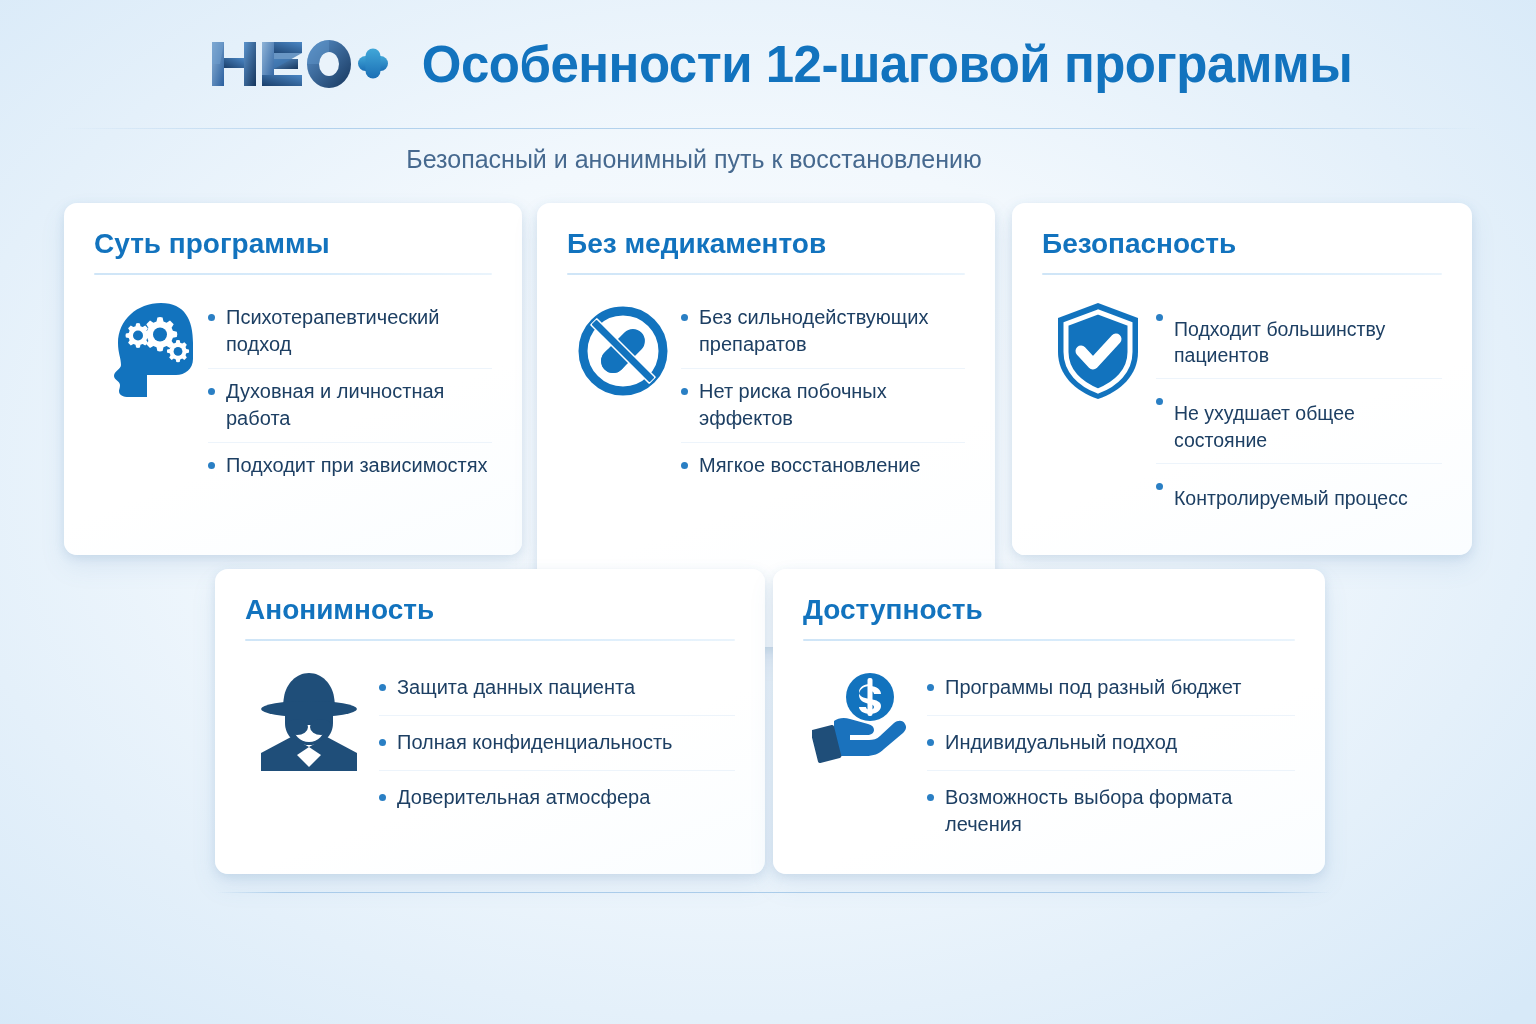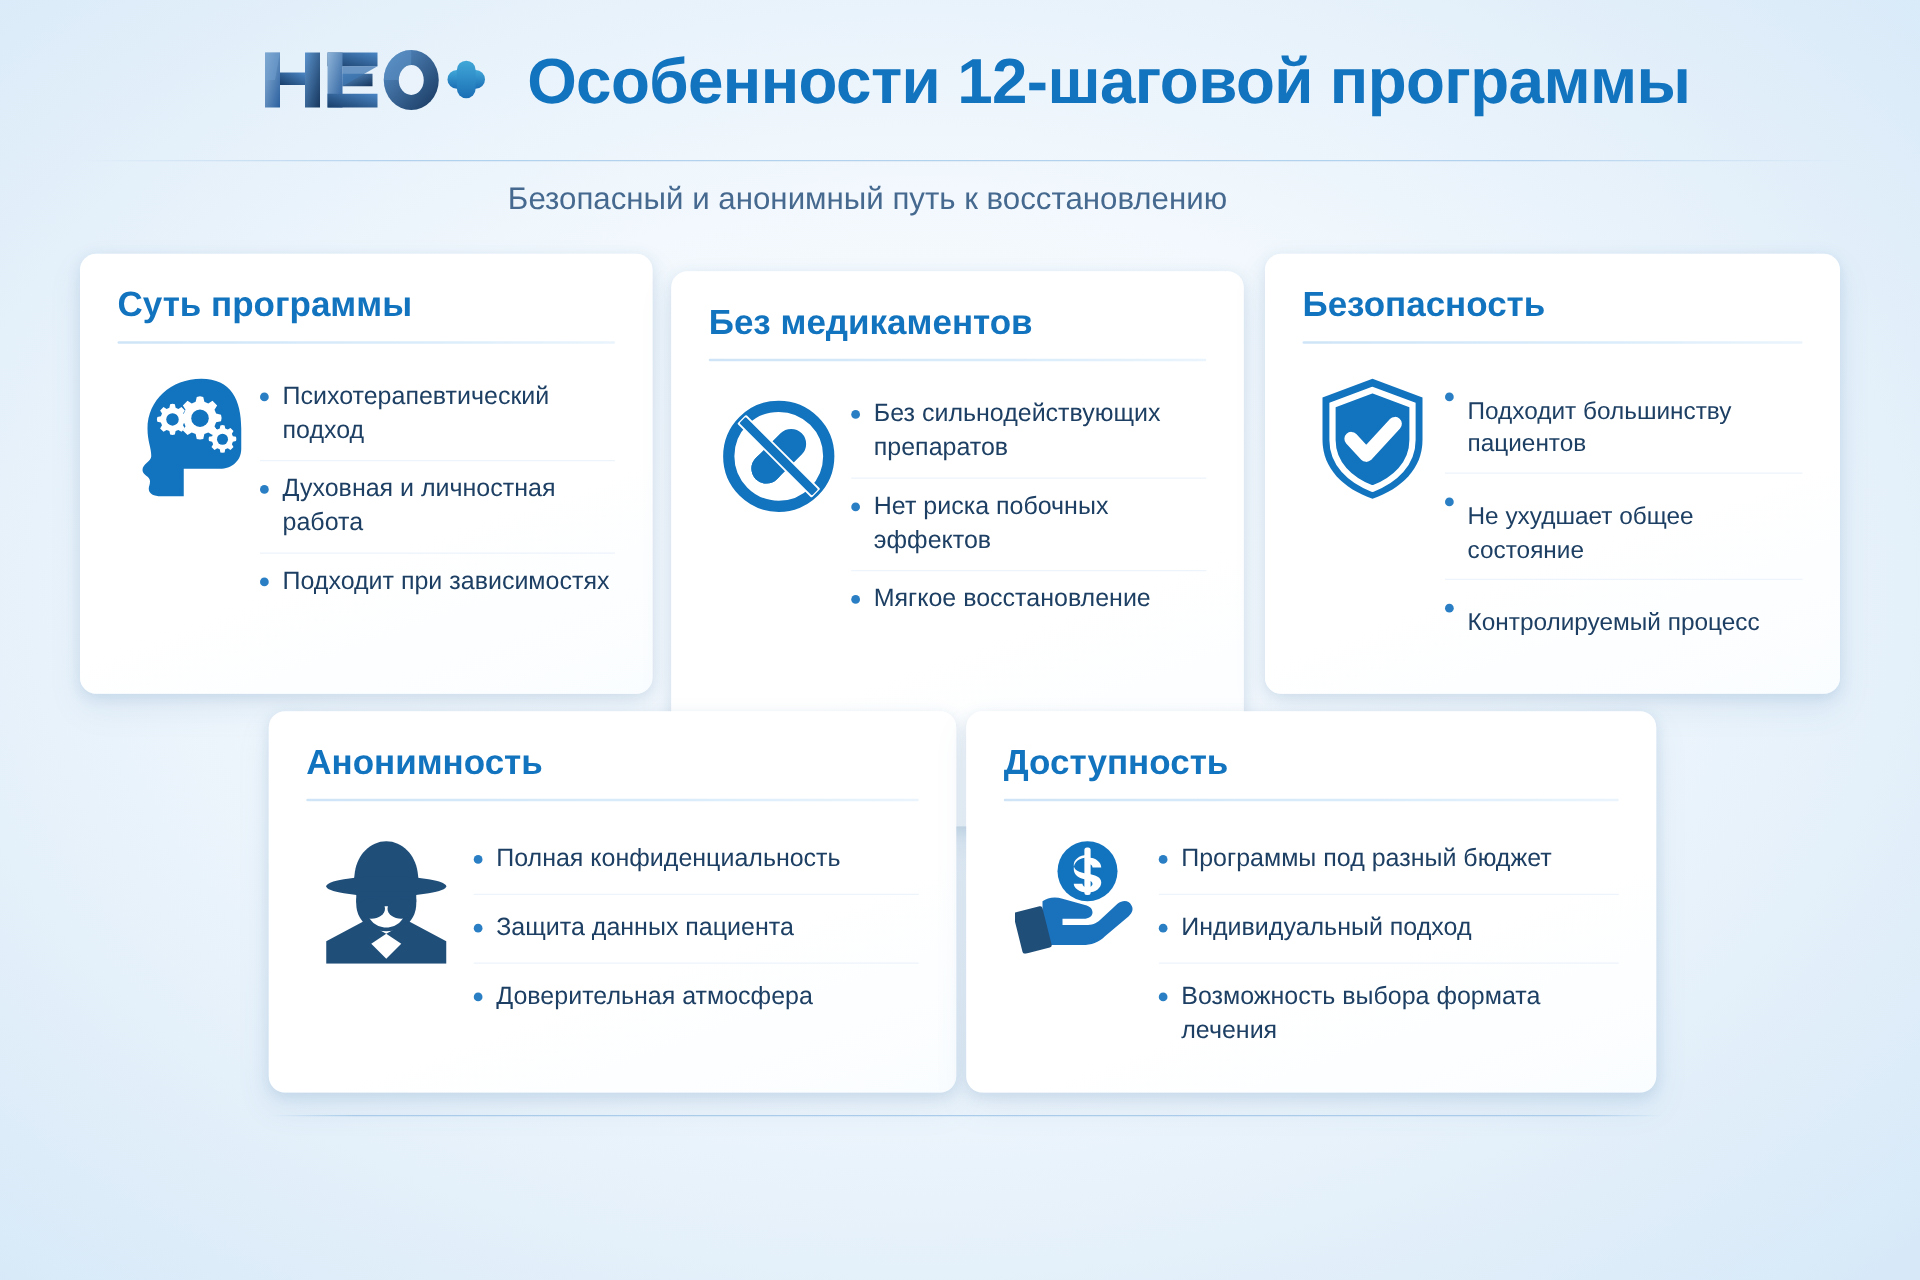--- a/index.html
+++ b/index.html
@@ -137,21 +137,21 @@
   }
 
   .bullet-text {
     font-size: 20px;
     line-height: 1.35;
     color: #1d3f63;
   }
 
   
   #card-0 { left: 64px;   top: 203px; width: 458px; height: 352px; }
-  #card-1 { left: 537px;  top: 217px; width: 458px; height: 444px; }
+  #card-1 { left: 537px;  top: 203px; width: 458px; height: 444px; }
   #card-2 { left: 1012px; top: 203px; width: 460px; height: 352px; }
 
   
   #card-3 { left: 215px;  top: 569px; width: 550px; height: 305px; }
   #card-4 { left: 773px;  top: 569px; width: 552px; height: 305px; }
 
   
   #card-0 .card-icon { width: 110px; margin-right: 4px; padding-top: 6px; }
   #card-1 .card-icon { width: 112px; margin-right: 2px; padding-top: 8px; }
   #card-2 .card-icon { width: 112px; margin-right: 2px; padding-top: 6px; }
@@ -339,25 +339,25 @@
         <g fill="#1f4e79">
           <rect x="30" y="50" width="48" height="7" rx="3"></rect>
           <ellipse cx="42" cy="60" rx="11" ry="8"></ellipse>
           <ellipse cx="66" cy="60" rx="11" ry="8"></ellipse>
         </g>
       </svg>
     </div>
     <ul class="bullets">
       <li class="bullet">
         <span class="bullet-dot"></span>
+        <span class="bullet-text">Защита данных пациента</span>
+      </li>
+      <li class="bullet">
+        <span class="bullet-dot"></span>
         <span class="bullet-text">Полная конфиденциальность</span>
-      </li>
-      <li class="bullet">
-        <span class="bullet-dot"></span>
-        <span class="bullet-text">Защита данных пациента</span>
       </li>
       <li class="bullet">
         <span class="bullet-dot"></span>
         <span class="bullet-text">Доверительная атмосфера</span>
       </li>
     </ul>
   </div>
 </div>
 
 <div class="card" id="card-4">

